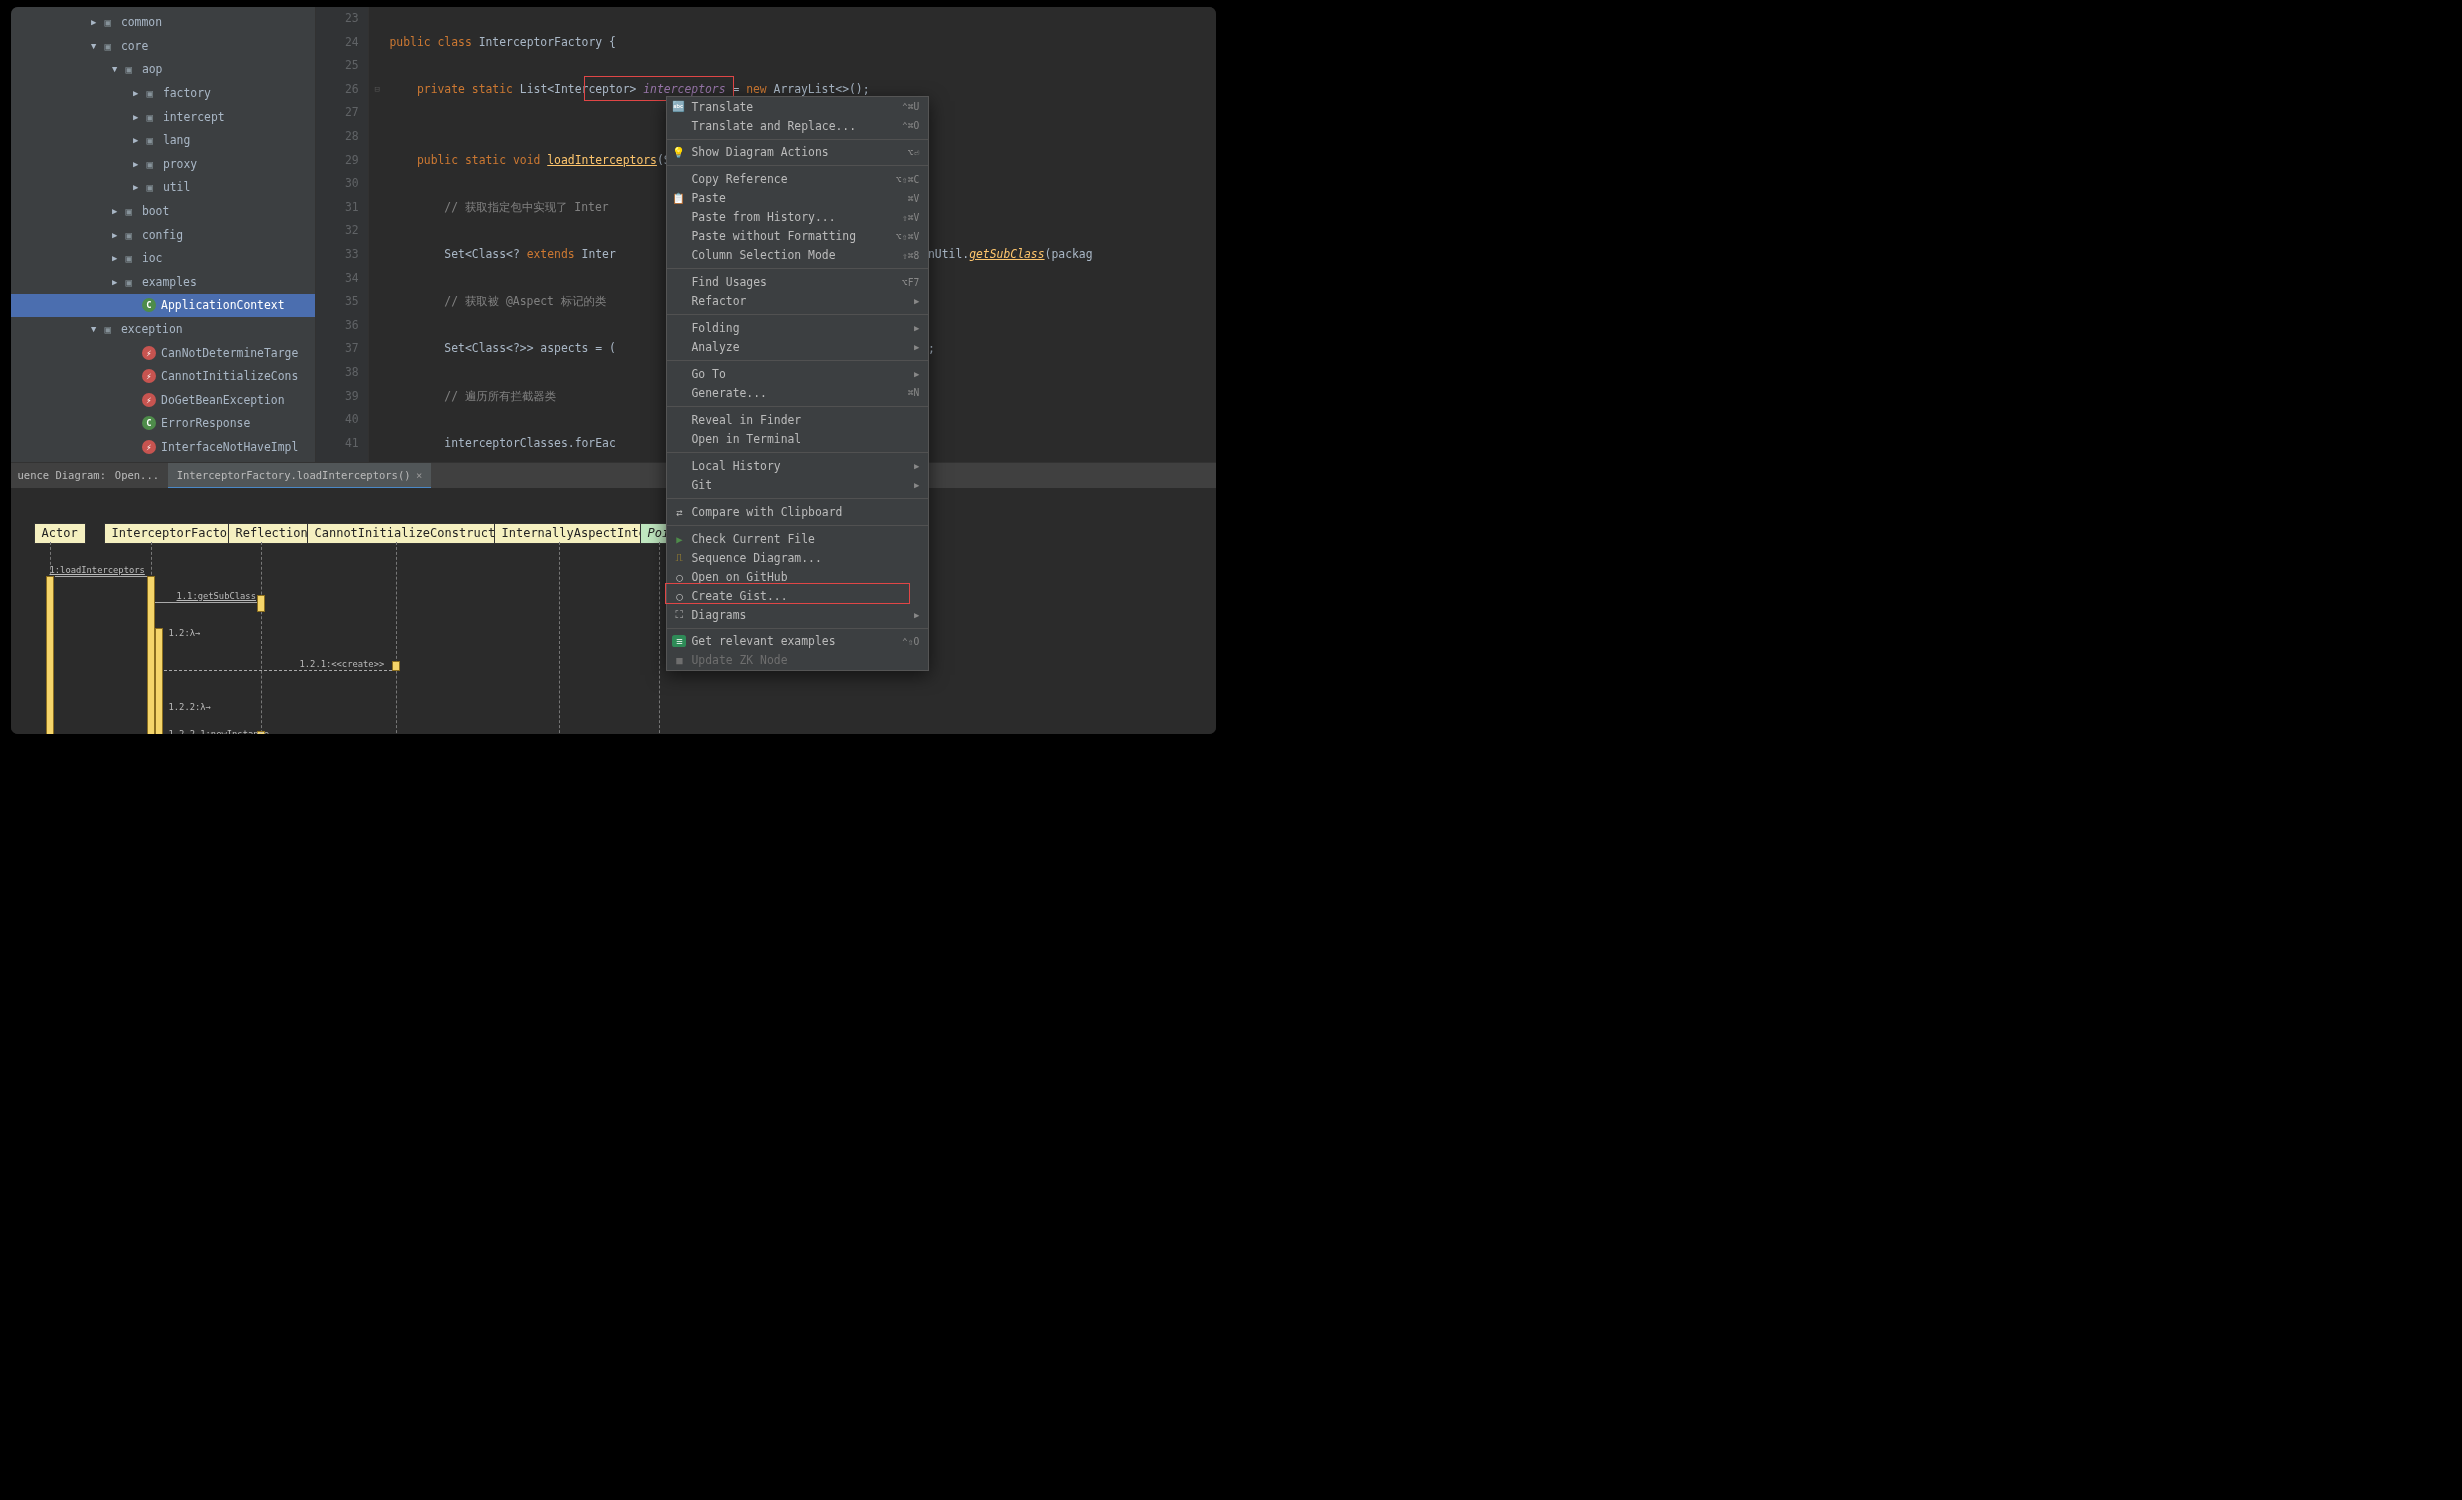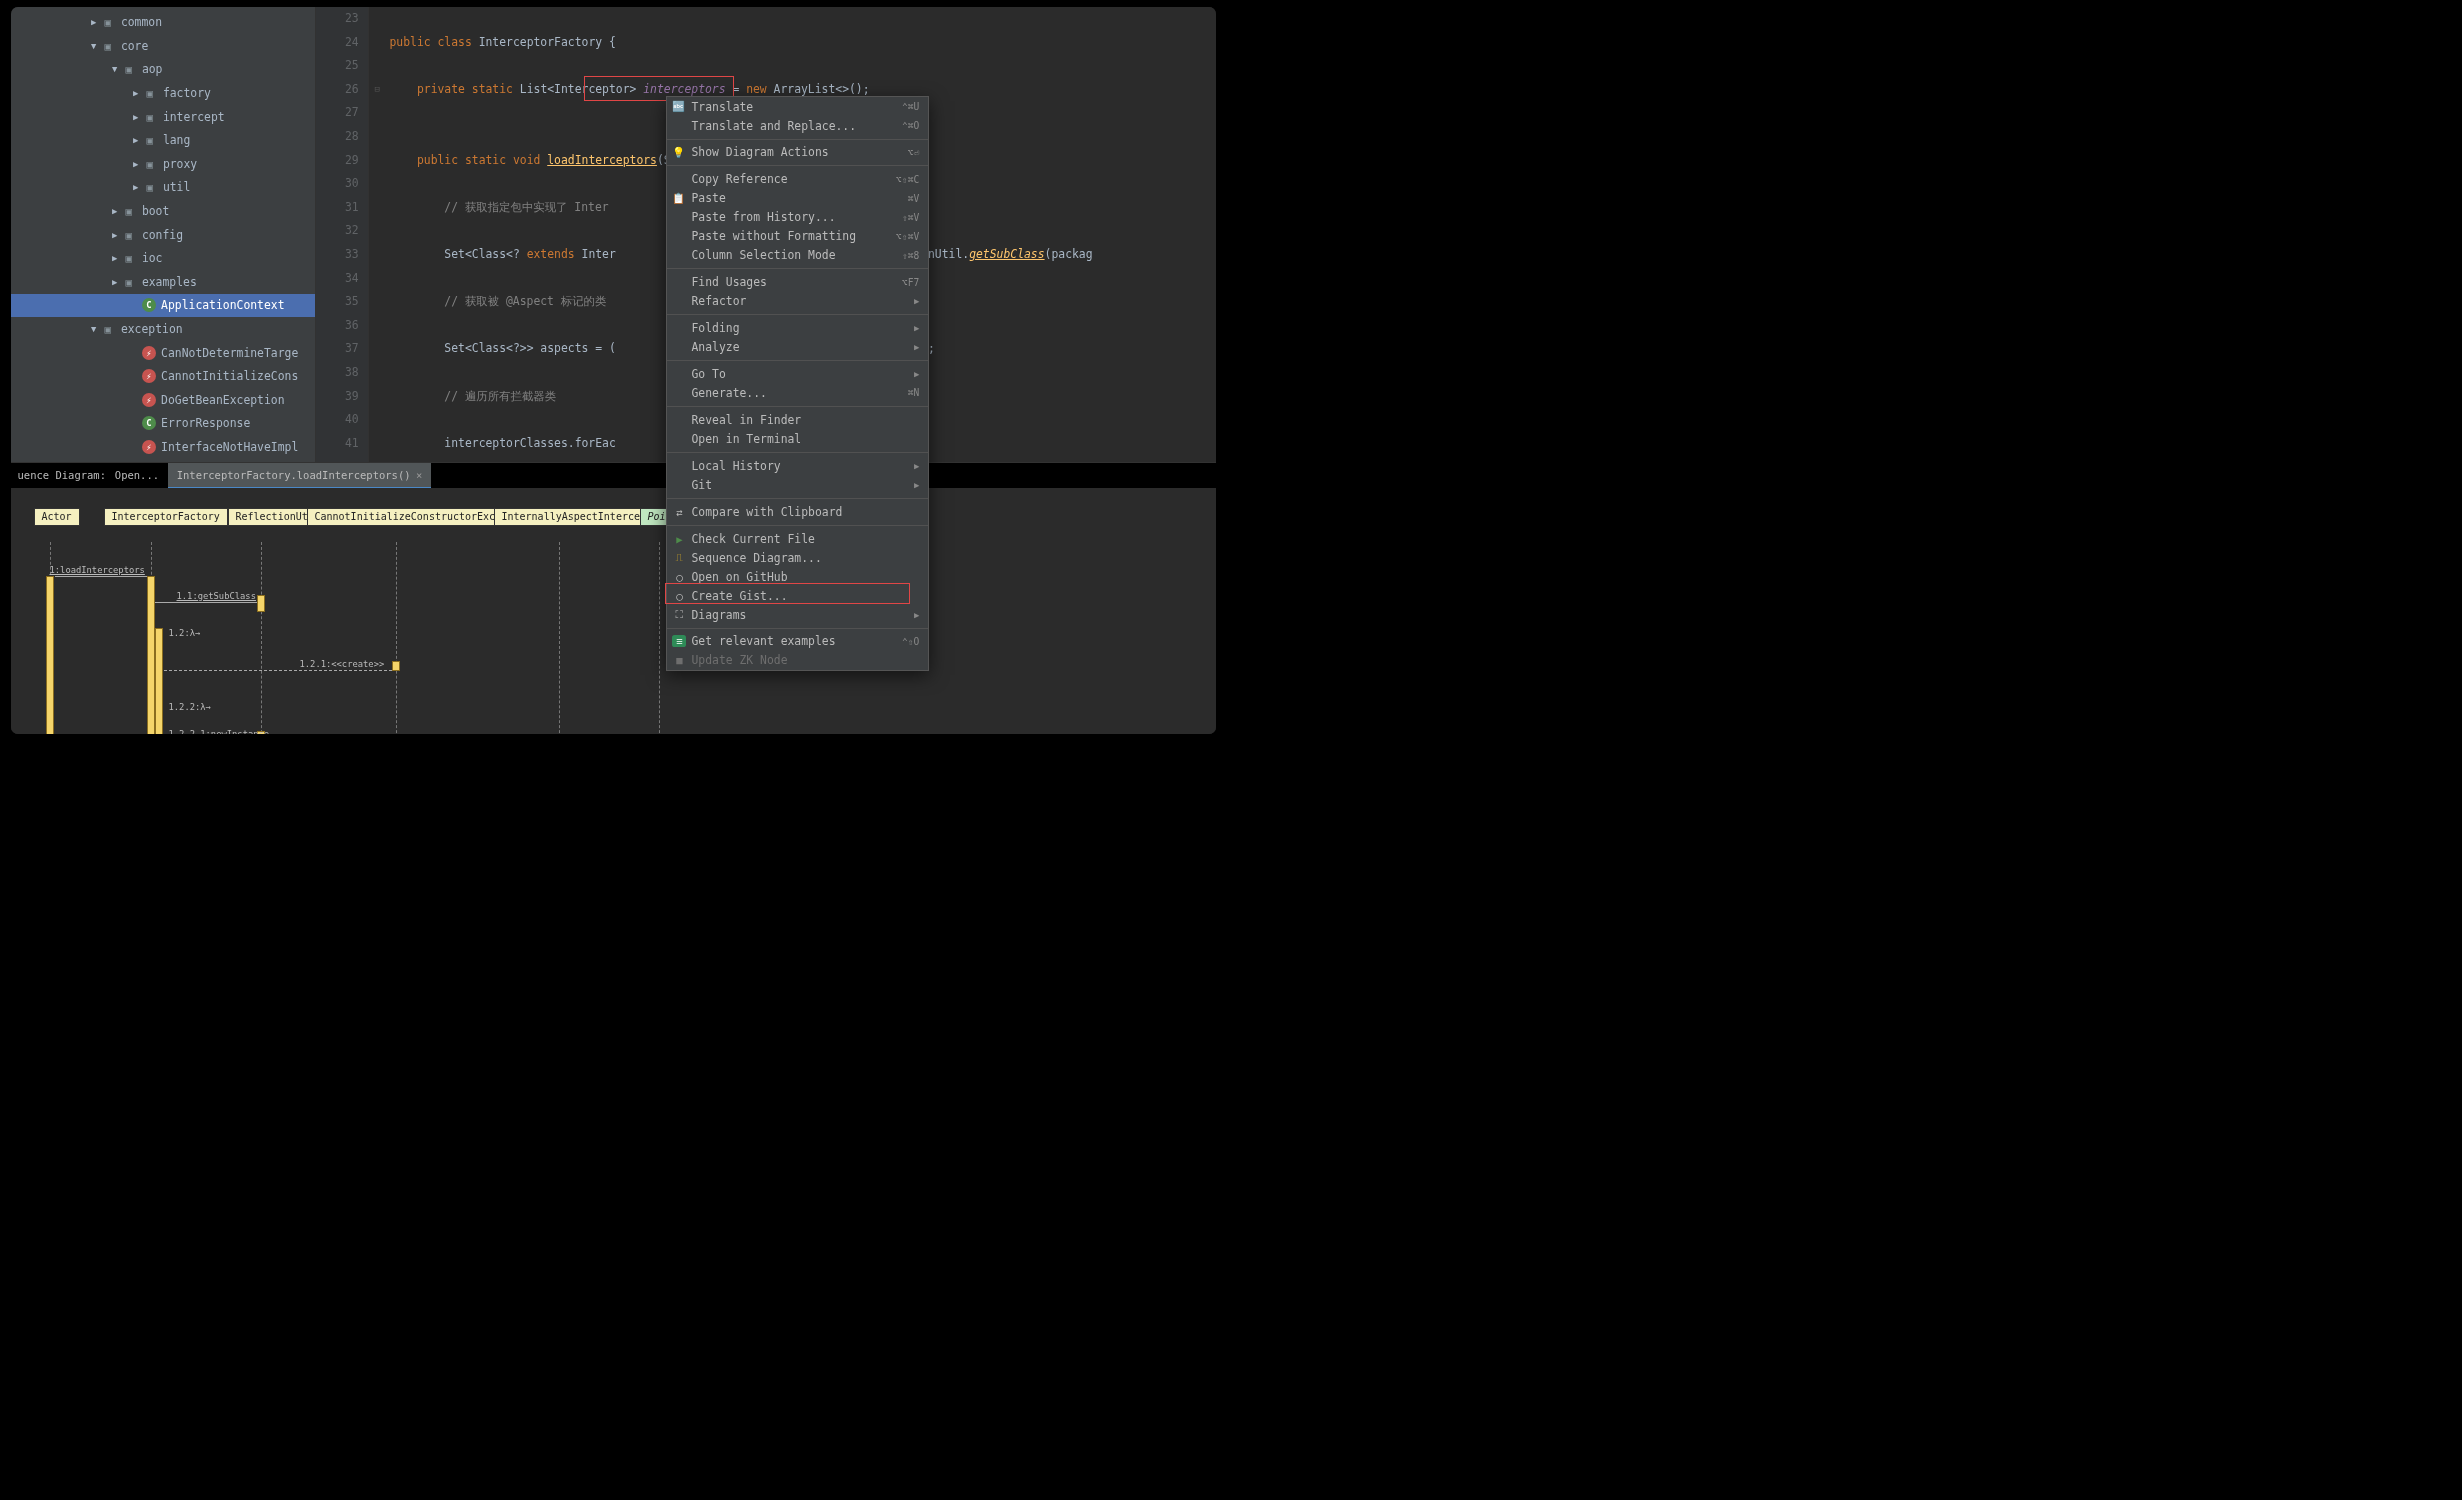--- a/index.html
+++ b/index.html
@@ -108,40 +108,40 @@
     flex:1;
     background:#2b2b2b;
     border-top:0.9px solid #323232;
     position:relative;
     overflow:hidden;
   }
   .seq-tabs {
     display:flex;
     align-items:center;
     height:24.5px;
-    background:#000000;
+    background:#404040;
     font-size:10.5px;
     color:#bbb;
     padding-left:7px;
   }
   .seq-tab{ padding:0 8.8px; height:24.5px; display:flex; align-items:center; }
   .seq-tab.active{ background:#515658; border-bottom:1.8px solid #4a88c7;}
   .close-x{ margin-left:5.3px; color:#999;}
   .seq-canvas{
     position:relative;
     height:100%;
     padding-top:8.8px;
   }
   .lifeline-box{
     position:absolute;
-    top:20px;
+    top:35px;
     background:#f5f0c0;
     color:#222;
     border:0.9px solid #333;
-    font-size:10px;
+    font-size:12px;
     padding:2.6px 7px;
     text-align:center;
     white-space:nowrap;
   }
   .lifeline-box.italic{ font-style:italic; background:#c1e8c1; }
   .lifeline{
     position:absolute;
     border-left:0.9px dashed #777;
   }
   .activation{

